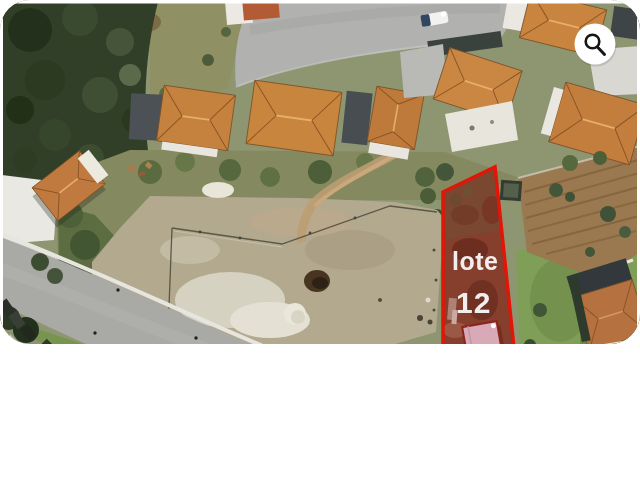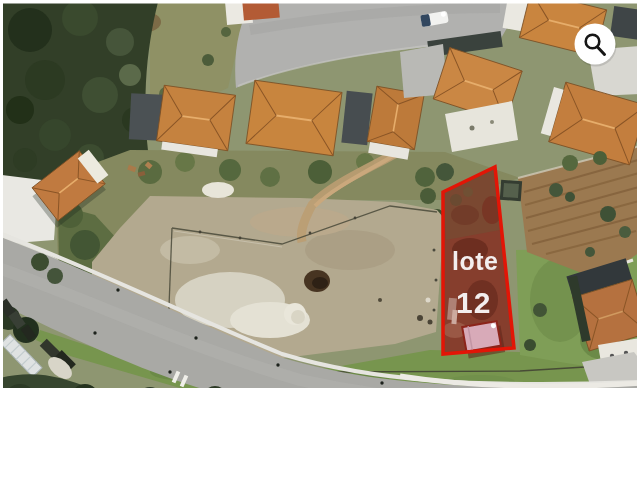--- a/index.html
+++ b/index.html
@@ -1,17 +1,17 @@
 <!DOCTYPE html>
 <html><head>
 <meta charset="utf-8">
 <style>
   html,body{margin:0;padding:0;background:#ffffff;}
-  .stage{position:relative;width:640px;height:388px;background:#ffffff;overflow:hidden;
-         font-family:"Liberation Sans",sans-serif;}
+  .stage{position:relative;width:640px;height:344px;background:#ffffff;overflow:hidden;
+         font-family:"Liberation Sans",sans-serif;border-radius:30px;}
   svg{display:block}
   text{font-family:"Liberation Sans",sans-serif;}
   .lbl1{font-size:25px;font-weight:600;letter-spacing:.5px;}
   .lbl2{font-size:30px;font-weight:700;letter-spacing:1px;}
 </style>
 </head>
 <body>
 
 <div class="stage">
 <svg width="640" height="480" viewBox="0 0 640 480">

